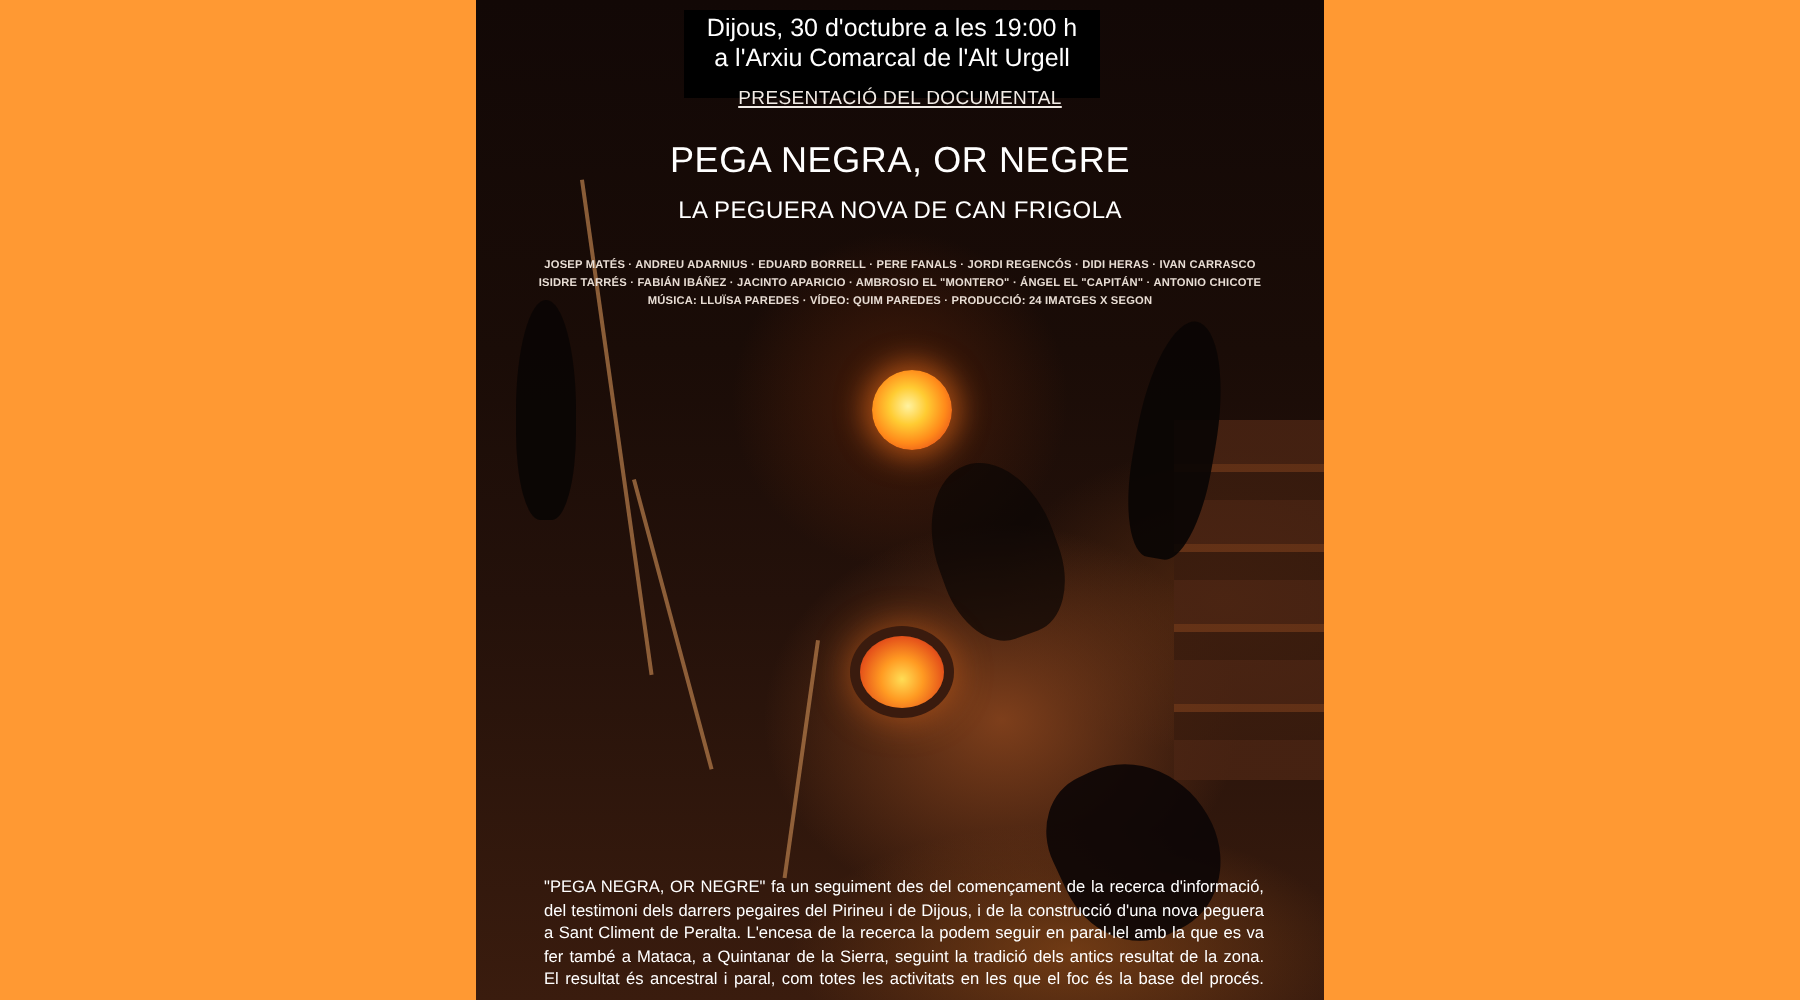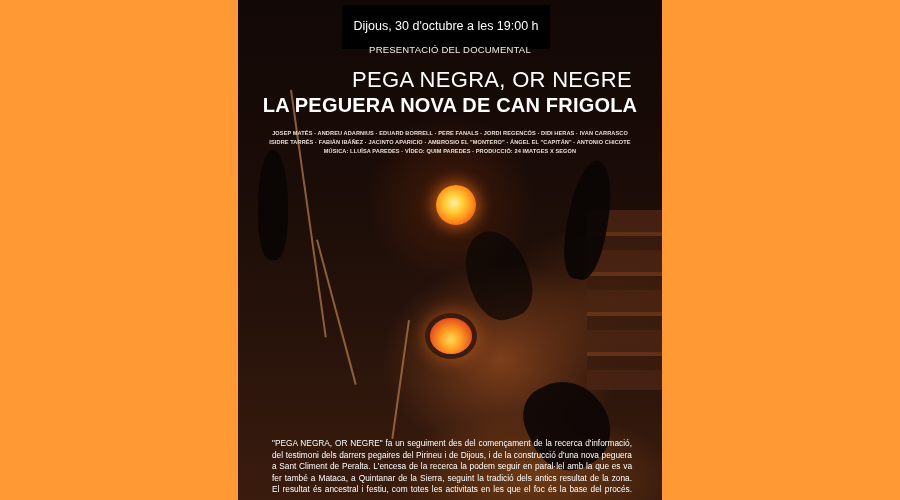--- a/index.html
+++ b/index.html
@@ -35,33 +35,33 @@
       box-shadow: 0 0 0 5px #3a1b0e, 0 0 18px 6px rgba(255,120,30,0.45);
     }
     .dark-shadow {
       position: absolute; left: 290px; top: 380px; width: 80px; height: 90px;
       background: #0c0605; border-radius: 40% 60% 50% 50%; transform: rotate(-25deg); opacity: .9;
     }
 
     .date-box {
       position: absolute; left: 104px; top: 5px; width: 208px; height: 44px;
       background: #000; color: #fff; text-align: center;
-      font-size: 12.5px; line-height: 15px; padding-top: 14px; box-sizing: border-box;
+      font-size: 12.5px; line-height: 15px; padding-top: 2px; box-sizing: border-box;
     }
     .subtitle-top {
       position: absolute; left: 0; width: 424px; top: 44px; text-align: center;
-      color: #f2ece6; font-size: 9.5px; letter-spacing: .2px;
+      color: #f2ece6; font-size: 9.5px; letter-spacing: .2px; text-decoration: underline;
     }
     .title {
       position: absolute; left: 0; width: 424px; top: 67px; text-align: center;
-      color: #fff; font-size: 22px; letter-spacing: .3px; line-height: 26px; margin-left: 42px;
+      color: #fff; font-size: 18px; letter-spacing: .3px; line-height: 26px;
     }
     .subtitle {
       position: absolute; left: 0; width: 424px; top: 95px; text-align: center;
-      color: #fff; font-size: 20px; letter-spacing: .2px; line-height: 20px; font-weight: bold;
+      color: #fff; font-size: 12px; letter-spacing: .2px; line-height: 20px;
     }
     .credits {
       position: absolute; left: 0; width: 424px; top: 129px; text-align: center;
       color: #e8ddd4; font-size: 5.6px; line-height: 9px; font-weight: bold; letter-spacing: .1px;
     }
     .synopsis {
       position: absolute; left: 34px; width: 360px; top: 438px;
       color: #fff; font-size: 8.3px; line-height: 11.6px; text-align: justify;
       text-align-last: justify;
     }
@@ -78,32 +78,33 @@
   <div class="shadow-person" style="left:230px; top:230px; width:60px; height:90px; transform:rotate(-20deg); opacity:.7;"></div>
   <div class="stick" style="left:52px; top:90px; height:250px; transform:rotate(-8deg);"></div>
   <div class="stick" style="left:78px; top:240px; height:150px; transform:rotate(-15deg);"></div>
   <div class="stick" style="left:170px; top:320px; height:120px; transform:rotate(8deg);"></div>
   <div class="dark-shadow"></div>
   <div class="fire-ball"></div>
   <div class="fire-pit"></div>
 
   <div class="date-box">
     <div>Dijous, 30 d'octubre a les 19:00 h</div>
+    <div>a l'Arxiu Comarcal de l'Alt Urgell</div>
   </div>
 
   <div class="subtitle-top">PRESENTACIÓ DEL DOCUMENTAL</div>
   <div class="title">PEGA NEGRA, OR NEGRE</div>
   <div class="subtitle">LA PEGUERA NOVA DE CAN FRIGOLA</div>
 
   <div class="credits">
     <div>JOSEP MATÉS · ANDREU ADARNIUS · EDUARD BORRELL · PERE FANALS · JORDI REGENCÓS · DIDI HERAS · IVAN CARRASCO</div>
     <div>ISIDRE TARRÉS · FABIÁN IBÁÑEZ · JACINTO APARICIO · AMBROSIO EL "MONTERO" · ÁNGEL EL "CAPITÁN" · ANTONIO CHICOTE</div>
     <div>MÚSICA: LLUÏSA PAREDES · VÍDEO: QUIM PAREDES · PRODUCCIÓ: 24 IMATGES X SEGON</div>
   </div>
 
   <div class="synopsis">
     <p>"PEGA NEGRA, OR NEGRE" fa un seguiment des del començament de la recerca d'informació,</p>
     <p>del testimoni dels darrers pegaires del Pirineu i de Dijous, i de la construcció d'una nova peguera</p>
     <p>a Sant Climent de Peralta. L'encesa de la recerca la podem seguir en paral·lel amb la que es va</p>
     <p>fer també a Mataca, a Quintanar de la Sierra, seguint la tradició dels antics resultat de la zona.</p>
-    <p>El resultat és ancestral i festiu, com totes les activitats en les que el foc és la base del procés.</p>
+    <p>El resultat és ancestral i paral, com totes les activitats en les que el foc és la base del procés.</p>
   </div>
 </div>
 
 </body></html>

